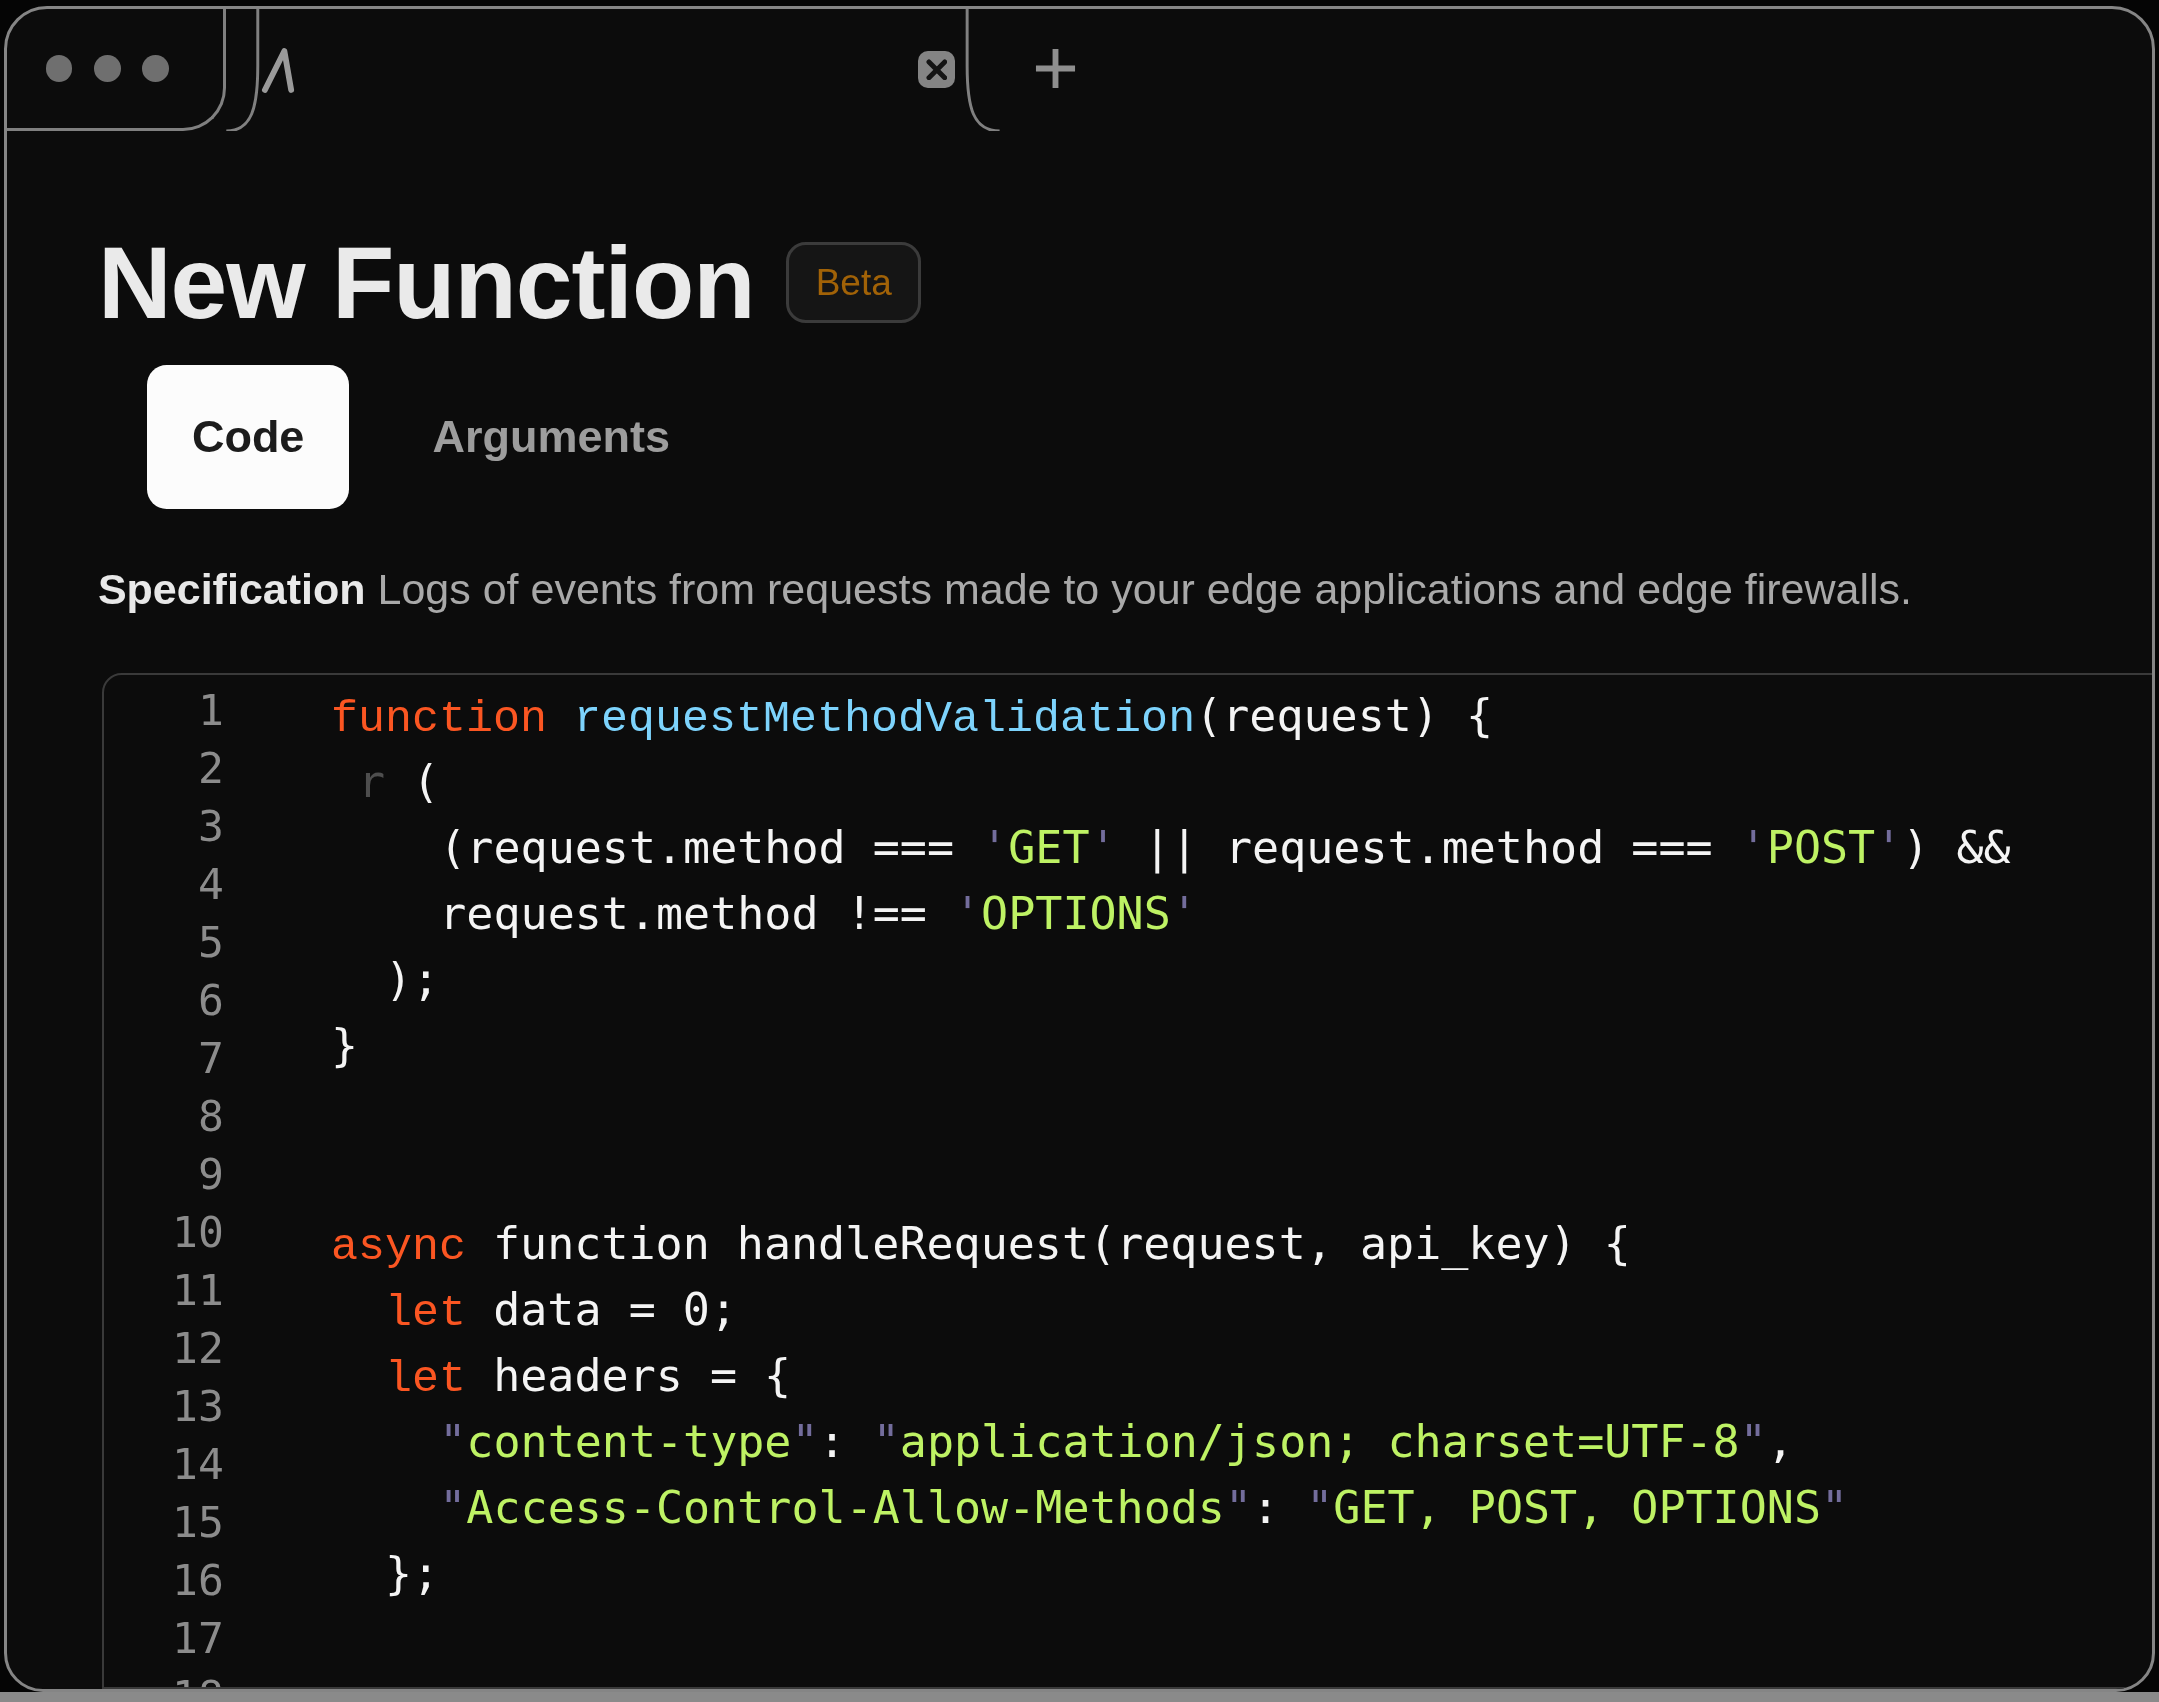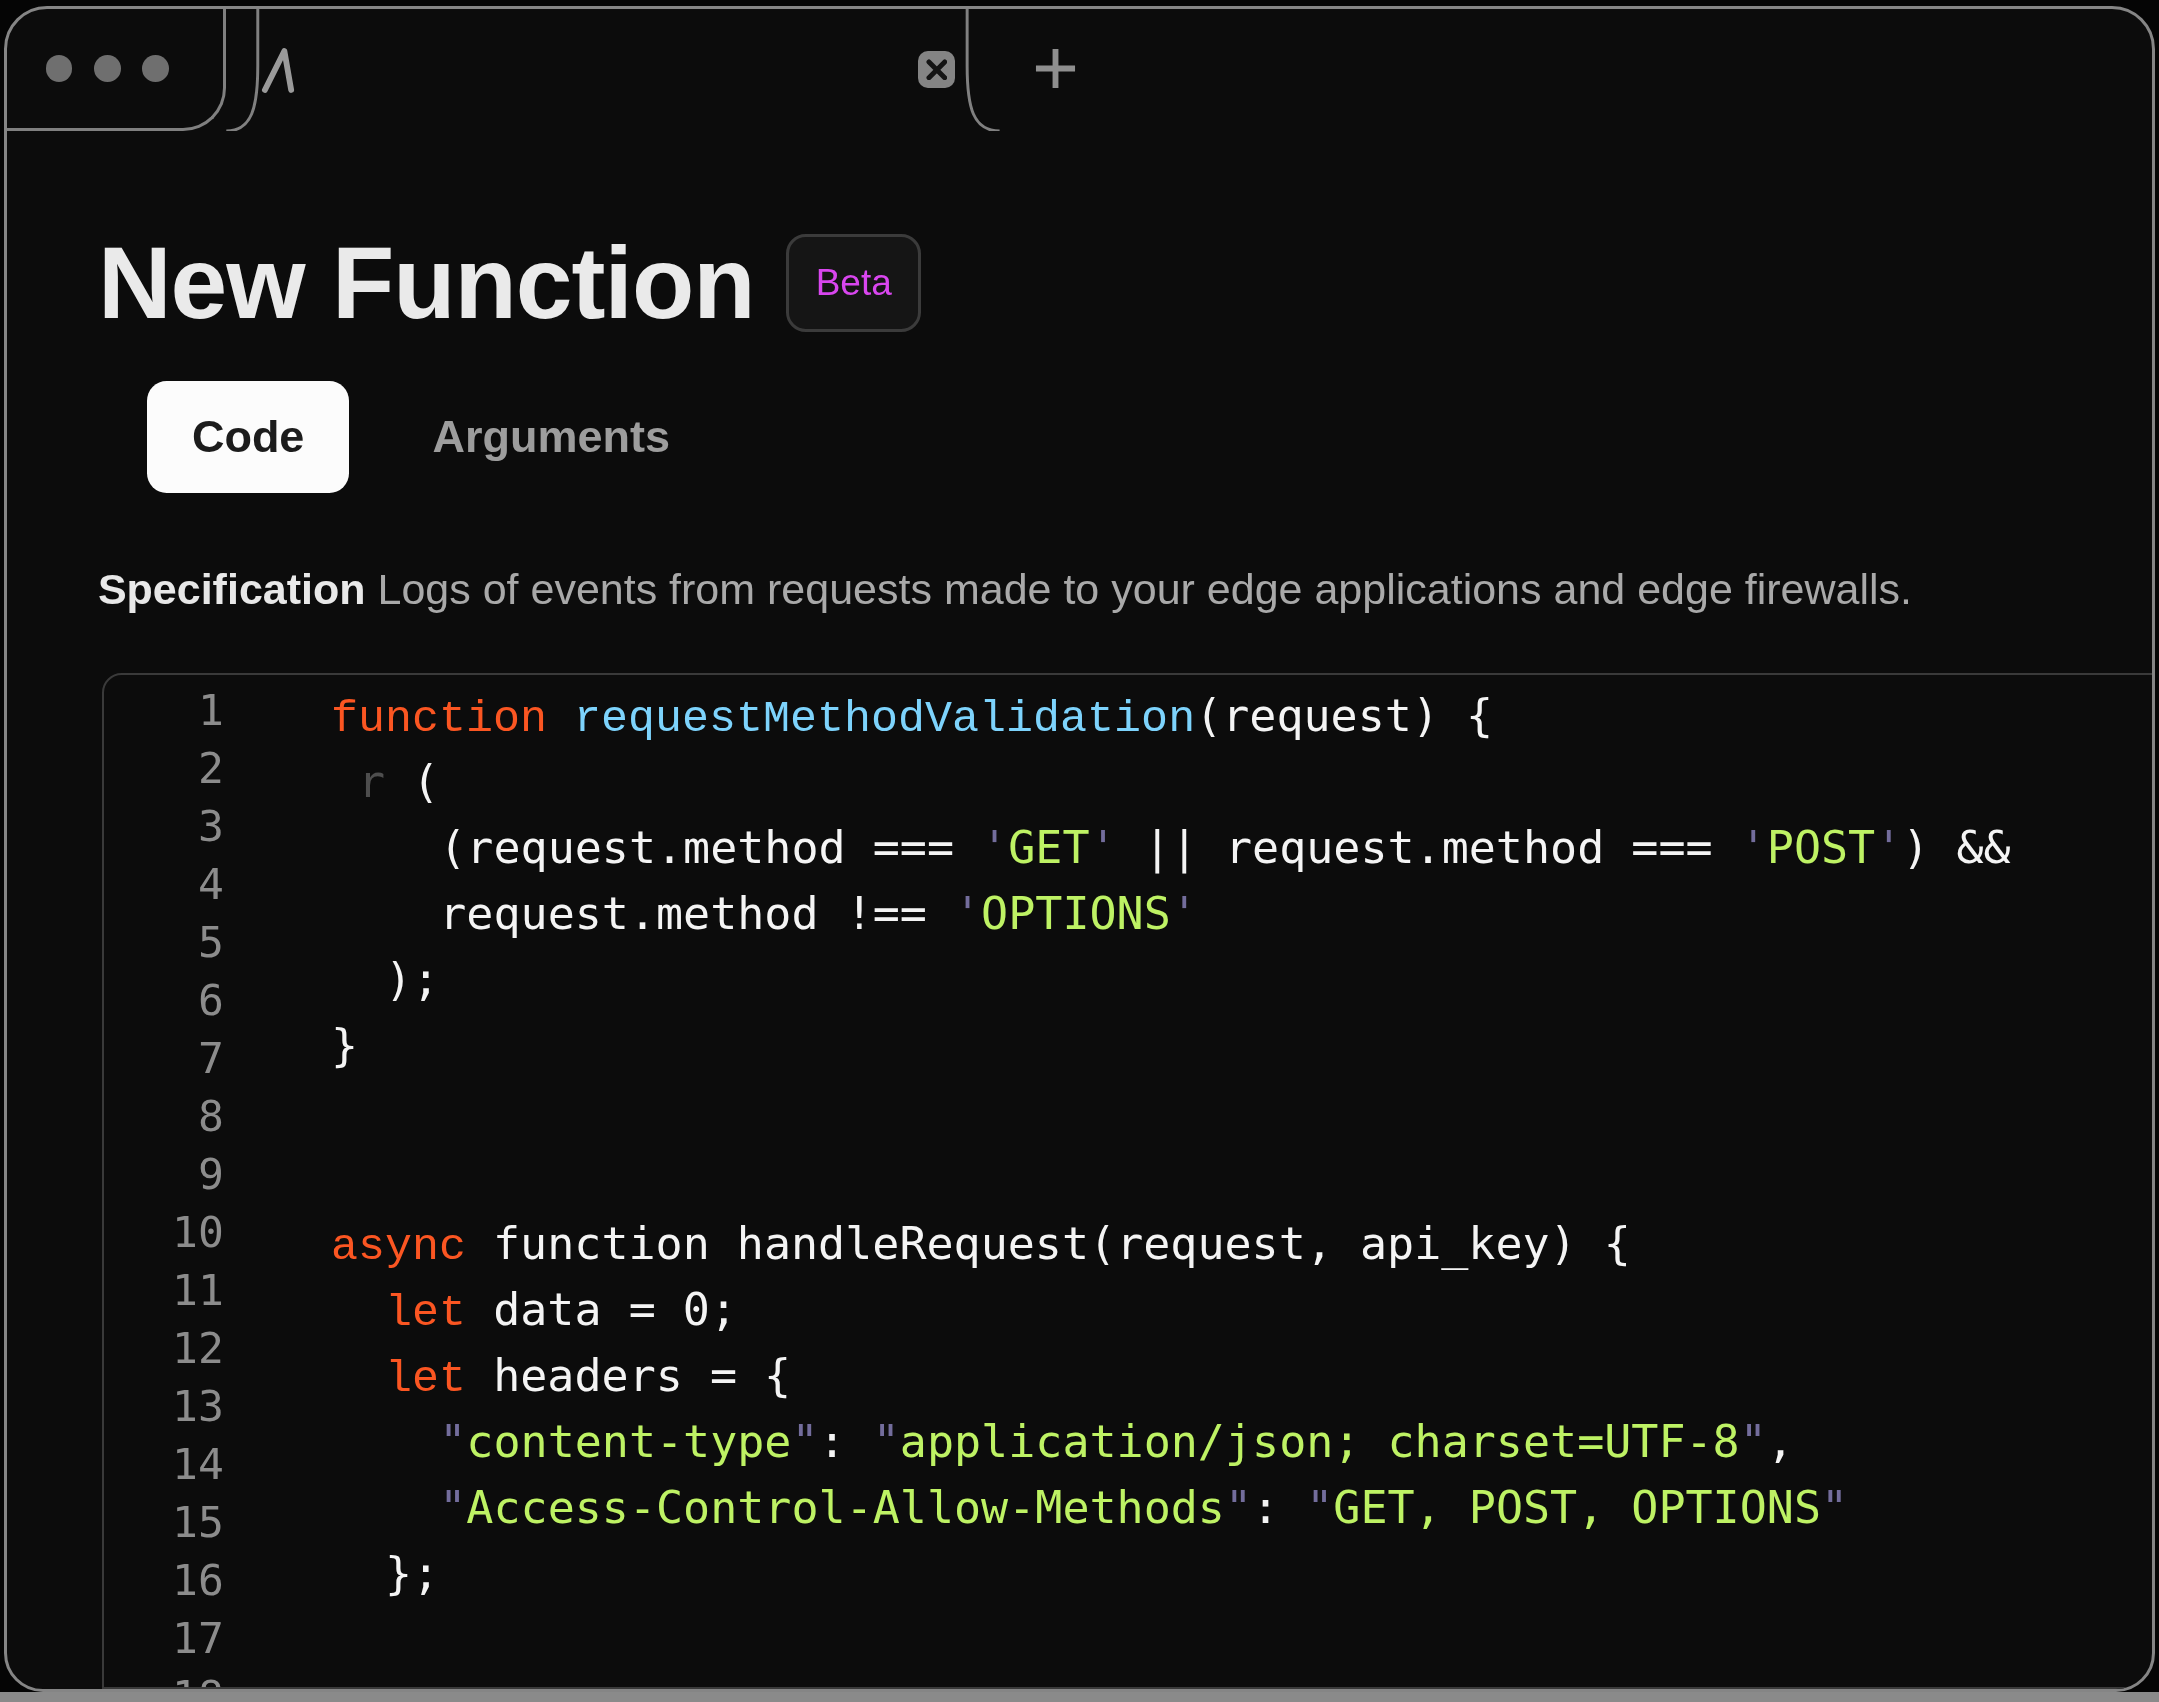--- a/index.html
+++ b/index.html
@@ -34,29 +34,29 @@
                border-radius:9.9px; background:#848484;
                display:flex; align-items:center; justify-content:center; cursor:pointer; }
   .new-tab { position:absolute; left:1027px; top:38px; width:43px; height:43px;
              display:flex; align-items:center; justify-content:center; cursor:pointer; }
 
   
   .title-row { position:absolute; left:91px; top:223px; height:102px;
                display:flex; align-items:center; gap:31.5px; }
   .page-title { font-size:102px; font-weight:700; color:#eaeaea; line-height:102px;
                 letter-spacing:-1px; }
-  .badge { height:98px; padding:0 26.6px; border:3px solid #3b3b3b; border-radius:19.7px;
+  .badge { height:81px; padding:0 26.6px; border:3px solid #3b3b3b; border-radius:19.7px;
            background:#151515; display:flex; align-items:center;
-           font-size:37px; color:#d946ef; }
+           font-size:37px; color:#a16207; }
 
   .tabs-row { position:absolute; left:140px; top:372px; height:112px;
               display:flex; align-items:center; gap:83px; }
   .ptab { background:transparent; border:none; font-family:inherit;
           font-size:45px; font-weight:700; color:#9d9d9d; cursor:pointer; }
-  .ptab.active { background:#fcfcfc; color:#1c1c1c; height:112px; padding:0 45px;
+  .ptab.active { background:#fcfcfc; color:#1c1c1c; height:144px; padding:0 45px;
                  border-radius:19.7px; }
 
   .spec { position:absolute; left:91px; top:555px; font-size:43px; line-height:51px;
           white-space:nowrap; }
   .spec-label { font-weight:700; color:#e8e8e8; }
   .spec-text { font-weight:400; color:#a9a9a9; }
 
   
   .editor { position:absolute; left:95px; top:664px; right:-39px; bottom:0;
             border:2px solid #3a3a3a; border-radius:19.7px 0 0 0;

